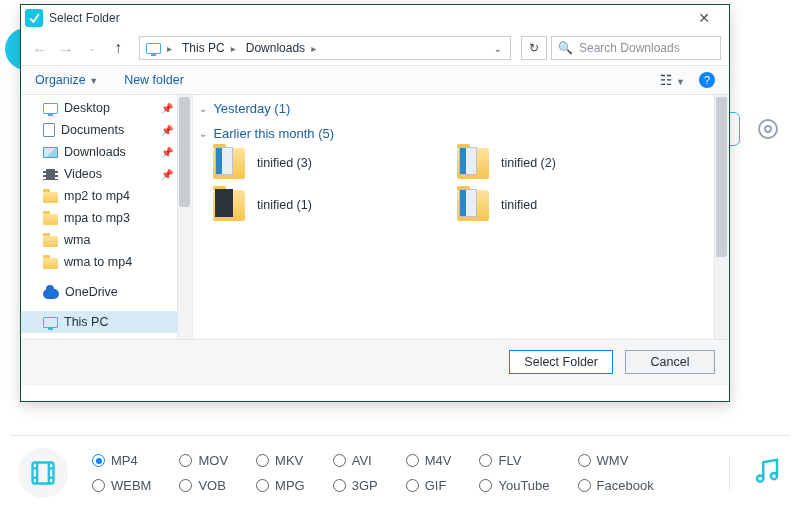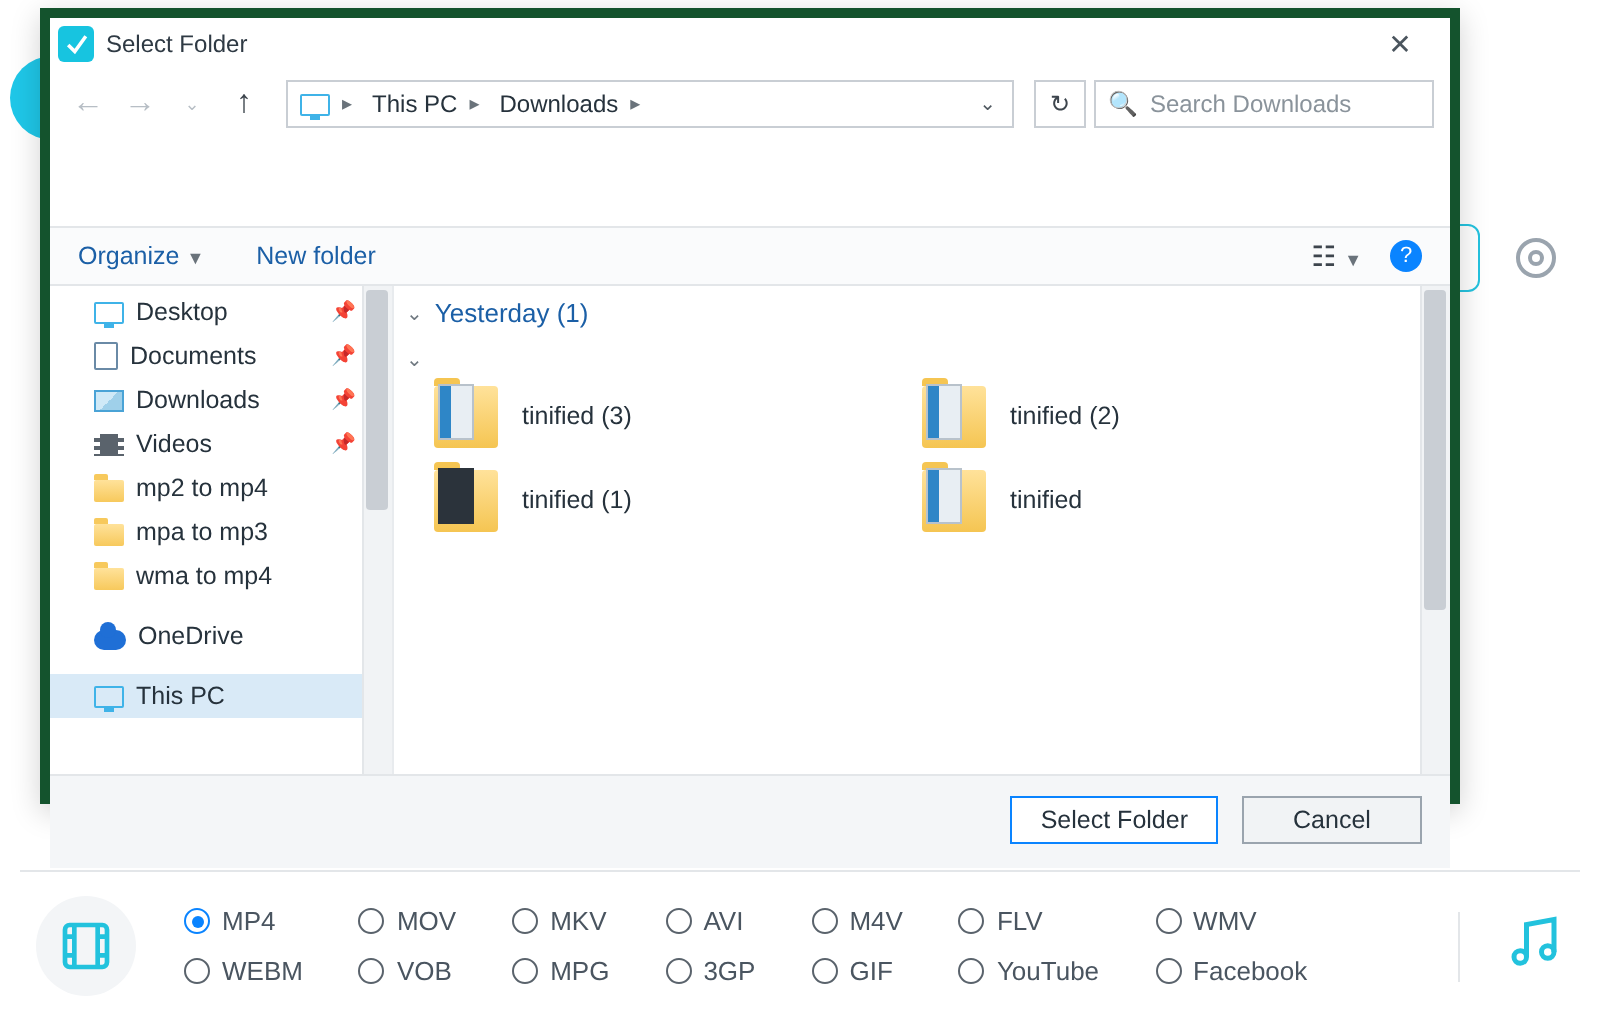--- a/index.html
+++ b/index.html
@@ -18,38 +18,38 @@
   .film-ico svg{width:28px;height:28px;}
   .fmt-grid { display:grid; grid-template-columns: repeat(7, auto); column-gap:28px; row-gap:10px;}
   .fmt { display:flex; align-items:center; gap:6px; font-size:13px; color:#4a5560;}
   .radio { width:13px; height:13px; border:1.5px solid #5a636c; border-radius:50%; display:inline-block; position:relative;}
   .radio.on { border-color:#0a84ff;}
   .radio.on::after{content:"";position:absolute;inset:2.5px;background:#0a84ff;border-radius:50%;}
   .music-ico { margin-left:auto; padding-left:22px; border-left:1px solid #e3e6e9;}
   .music-ico svg{width:30px;height:30px;}
 
   
-  .dialog { position:absolute; left:20px; top:4px; width:710px; height:398px; background:#fff; border:5px solid #14532d; box-shadow:0 4px 14px rgba(0,0,0,.18);}
+  .dialog { position:absolute; left:20px; top:4px; width:710px; height:398px; background:#fff; border:1px solid #14532d; box-shadow:0 4px 14px rgba(0,0,0,.18);}
   .titlebar { height:26px; display:flex; align-items:center; padding:0 8px 0 4px; }
   .titlebar .appico{width:18px;height:18px;background:#17c4e0;border-radius:3px;display:flex;align-items:center;justify-content:center;margin-right:6px;}
   .titlebar .appico svg{width:11px;height:11px;fill:#fff;}
   .titlebar .ttl{font-size:12px;color:#2f3a44;}
   .titlebar .x{margin-left:auto;font-size:14px;color:#4b555e;width:34px;text-align:center;}
 
   .navrow{height:34px;display:flex;align-items:center;padding:0 8px;gap:4px;}
   .navbtn{width:22px;height:22px;display:flex;align-items:center;justify-content:center;color:#3d454d;}
   .navbtn.dim{color:#b7bec5;}
   .crumbs{flex:1;height:24px;border:1px solid #c9ced4;background:#fff;display:flex;align-items:center;padding:0 2px;margin:0 6px;}
   .crumbs .seg{display:flex;align-items:center;gap:4px;font-size:12px;color:#26323c;padding:0 4px;}
   .crumbs .chev{color:#6a737b;font-size:10px;padding:0 2px;}
   .crumbs .down{margin-left:auto;color:#4f5860;font-size:10px;padding:0 6px;}
   .iconbtn{width:26px;height:24px;border:1px solid #c9ced4;background:#fff;display:flex;align-items:center;justify-content:center;font-size:12px;color:#3d454d;}
   .search{width:170px;height:24px;border:1px solid #c9ced4;background:#fff;display:flex;align-items:center;padding:0 6px;gap:6px;font-size:12px;color:#8a939b;}
 
-  .toolbar{height:30px;border-top:1px solid #e3e6e9;border-bottom:1px solid #e3e6e9;background:#fafbfc;display:flex;align-items:center;padding:0 14px;font-size:12.5px;color:#1b5fa6;gap:26px;margin-top:44px;}
+  .toolbar{height:30px;border-top:1px solid #e3e6e9;border-bottom:1px solid #e3e6e9;background:#fafbfc;display:flex;align-items:center;padding:0 14px;font-size:12.5px;color:#1b5fa6;gap:26px;}
   .toolbar .right{margin-left:auto;display:flex;gap:14px;align-items:center;color:#3d454d;}
   .help{width:16px;height:16px;border-radius:50%;background:#0a84ff;color:#fff;font-size:11px;display:flex;align-items:center;justify-content:center;}
 
   .body{display:flex;height:244px;}
   .tree{width:172px;border-right:1px solid #e8ebee;overflow:hidden;position:relative;font-size:12.5px;color:#26323c;}
   .tree-inner{padding-top:2px;}
   .titem{display:flex;align-items:center;height:22px;padding-left:22px;gap:6px;}
   .titem.sub{}
   .titem.sel{background:#d9eaf7;}
   .titem .pin{margin-left:auto;margin-right:18px;color:#9aa4ae;font-size:10px;}
@@ -248,20 +248,24 @@
           <div class="titem sub">
             <span class="ico ico-folder"></span>
             <span>mp2 to mp4</span>
           </div>
           <div class="titem sub">
             <span class="ico ico-folder"></span>
             <span>mpa to mp3</span>
           </div>
           <div class="titem sub">
             <span class="ico ico-folder"></span>
+            <span>wma</span>
+          </div>
+          <div class="titem sub">
+            <span class="ico ico-folder"></span>
             <span>wma to mp4</span>
           </div>
           <div style="height: 8px;"></div>
           <div class="titem">
             <span class="ico ico-cloud"></span>
             <span>OneDrive</span>
           </div>
           <div style="height: 8px;"></div>
           <div class="titem sel">
             <span class="ico ico-mon"></span>
@@ -274,20 +278,21 @@
         </div>
     </div>
     <div class="content">
       <div id="content-inner" style="padding-right:16px">
           <div class="grp-hdr">
             <span class="car">⌄</span>
             <span>Yesterday (1)</span>
           </div>
           <div class="grp-hdr">
             <span class="car">⌄</span>
+            <span>Earlier this month (5)</span>
           </div>
           <div class="items">
             <div class="fitem">
               <div class="thumb">
                 <div class="fold"></div>
                 <div class="sheet blue"></div>
               </div>
               <span>tinified (3)</span>
             </div>
             <div class="fitem">

